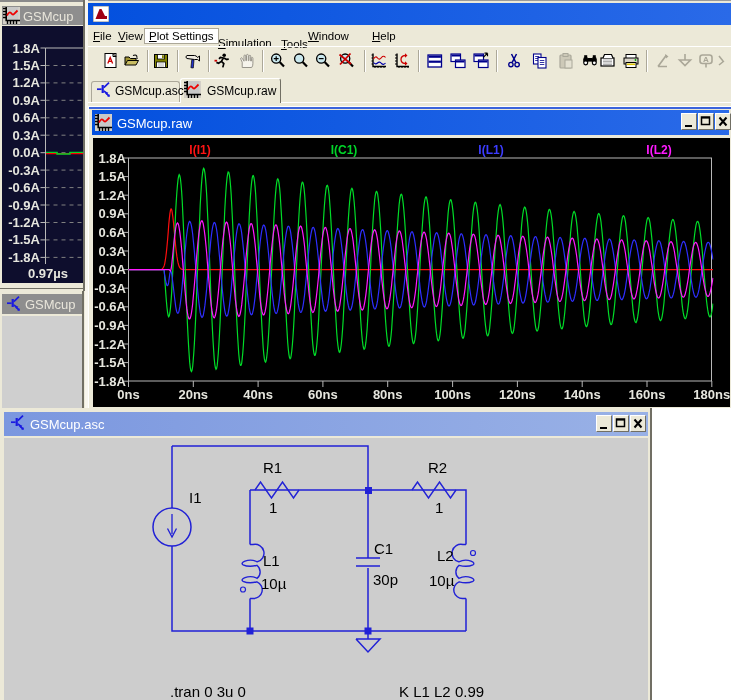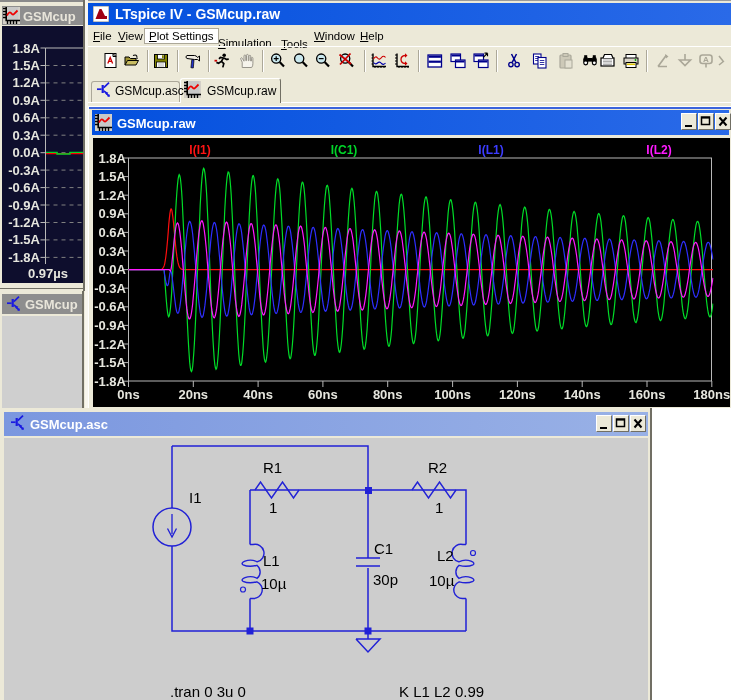--- a/index.html
+++ b/index.html
@@ -1,16 +1,16 @@
 <!DOCTYPE html>
 <html><head><meta charset="utf-8"><style>
 *{margin:0;padding:0;box-sizing:border-box}
 body{width:731px;height:700px;position:relative;overflow:hidden;background:#ece9d8;font-family:"Liberation Sans",sans-serif}
 .abs{position:absolute}
-.ttl{font-weight:bold;font-size:13px;color:#fff}
+.ttl{font-weight:normal;font-size:13px;color:#fff}
 </style></head><body>
 
 <div class="abs" style="left:0;top:0;width:85px;height:291px;background:#ece9d8">
  <div class="abs" style="left:0;top:0;width:85px;height:2px;background:#8a8a8a"></div>
  <div class="abs" style="left:2px;top:6px;width:81px;height:19px;background:#8e8e8e"></div>
  <svg style="position:absolute;left:3px;top:7px" width="17" height="17" viewBox="0 0 17 17">
 <rect x="0" y="0" width="17" height="17" fill="#d4d0c8"></rect>
 <rect x="3.2" y="0" width="12" height="13.5" fill="#c8c8c8"></rect>
 <path d="M3.2 0 V13.5 H17" stroke="#000" stroke-width="1.6" fill="none"></path>
 <path d="M0 1.5 h3 M0 4.5 h3 M0 7.5 h3 M0 10.5 h3" stroke="#000" stroke-width="1.4"></path>
@@ -87,30 +87,29 @@
 
 <div class="abs" style="left:85px;top:0;width:3px;height:408px;background:#f8f6ee"></div>
 
 <div class="abs" style="left:88px;top:0;width:643px;height:106px;background:#ece9d8">
  <div class="abs" style="left:0;top:0;width:643px;height:1px;background:#9a9a9a"></div>
  <div class="abs" style="left:0px;top:3px;width:643px;height:22px;background:linear-gradient(90deg,#0350de,#2a6ae8)"></div>
  <svg style="position:absolute;left:5px;top:6px" width="16" height="16" viewBox="0 0 16 16">
 <rect x="0" y="0" width="16" height="16" fill="#fff" stroke="#888"></rect>
 <path d="M2.5 13 L6.5 3 h2 L12 10 h2 v3 z M5.5 13 L8 6.5 10.5 13 z" fill="#a00012"></path>
 </svg>
- <div class="abs ttl" style="left:27px;top:6px;font-size:14px">LTspice IV - GSMcup.raw</div>
 
  <div class="abs" style="left:0;top:25px;width:695px;height:21px;font-size:11.5px;color:#000">
   <span class="abs" style="left:5px;top:5px"><u>F</u>ile</span>
   <span class="abs" style="left:30px;top:5px"><u>V</u>iew</span>
   <span class="abs" style="left:56px;top:3px;background:#fff;border:1px solid #aca899;padding:1px 4px"><u>P</u>lot Settings</span>
   <span class="abs" style="left:130px;top:12px"><u>S</u>imulation</span>
   <span class="abs" style="left:193px;top:13px"><u>T</u>ools</span>
-  <span class="abs" style="left:226px;top:5px"><u>W</u>indow</span>
-  <span class="abs" style="left:272px;top:5px"><u>H</u>elp</span>
+  <span class="abs" style="left:220px;top:5px"><u>W</u>indow</span>
+  <span class="abs" style="left:284px;top:5px"><u>H</u>elp</span>
  </div>
 
  <div class="abs" style="left:-88px;top:0;width:731px;height:106px;pointer-events:none">
   <div class="abs" style="left:88px;top:46px;width:643px;height:1px;background:#fff"></div>
   <svg style="position:absolute;left:102px;top:52px" width="18" height="18" viewBox="0 0 18 18">
         <rect x="3" y="1.5" width="11" height="14" fill="#fff" stroke="#000" stroke-width="1"></rect>
         <path d="M11 1.5 l3 3 h-3 z" fill="#ece9d8" stroke="#000" stroke-width="1"></path>
         <path d="M5.8 11.5 L8.2 5.5 L10.6 11.5 M6.6 9.3 h3.6" stroke="#c00" stroke-width="1.3" fill="none"></path>
       </svg>
       <svg style="position:absolute;left:123px;top:52px" width="18" height="18" viewBox="0 0 18 18">

